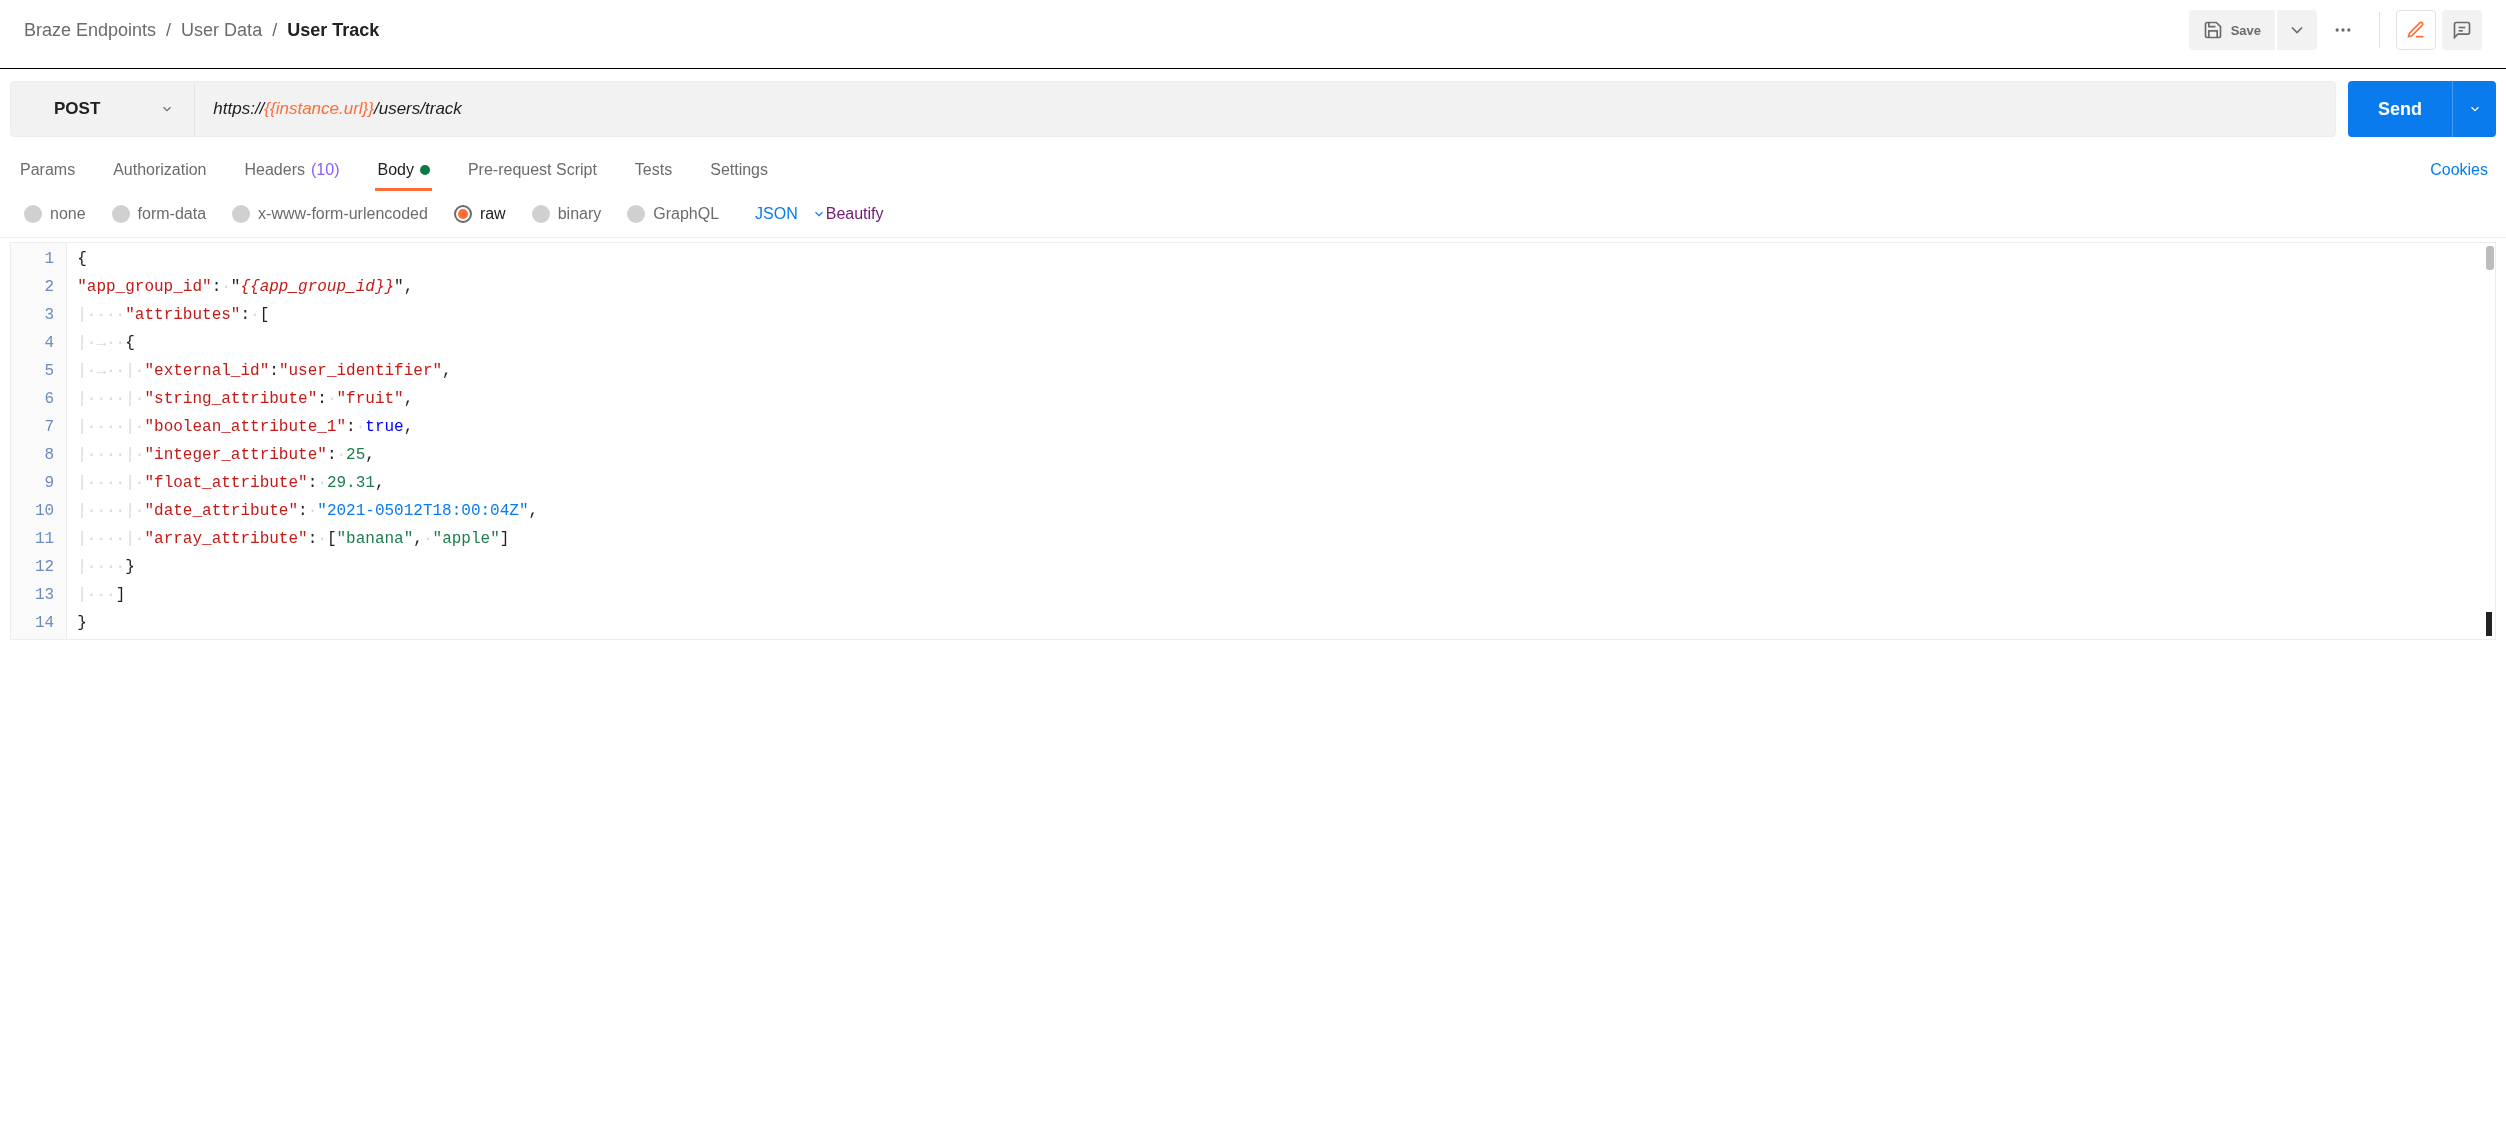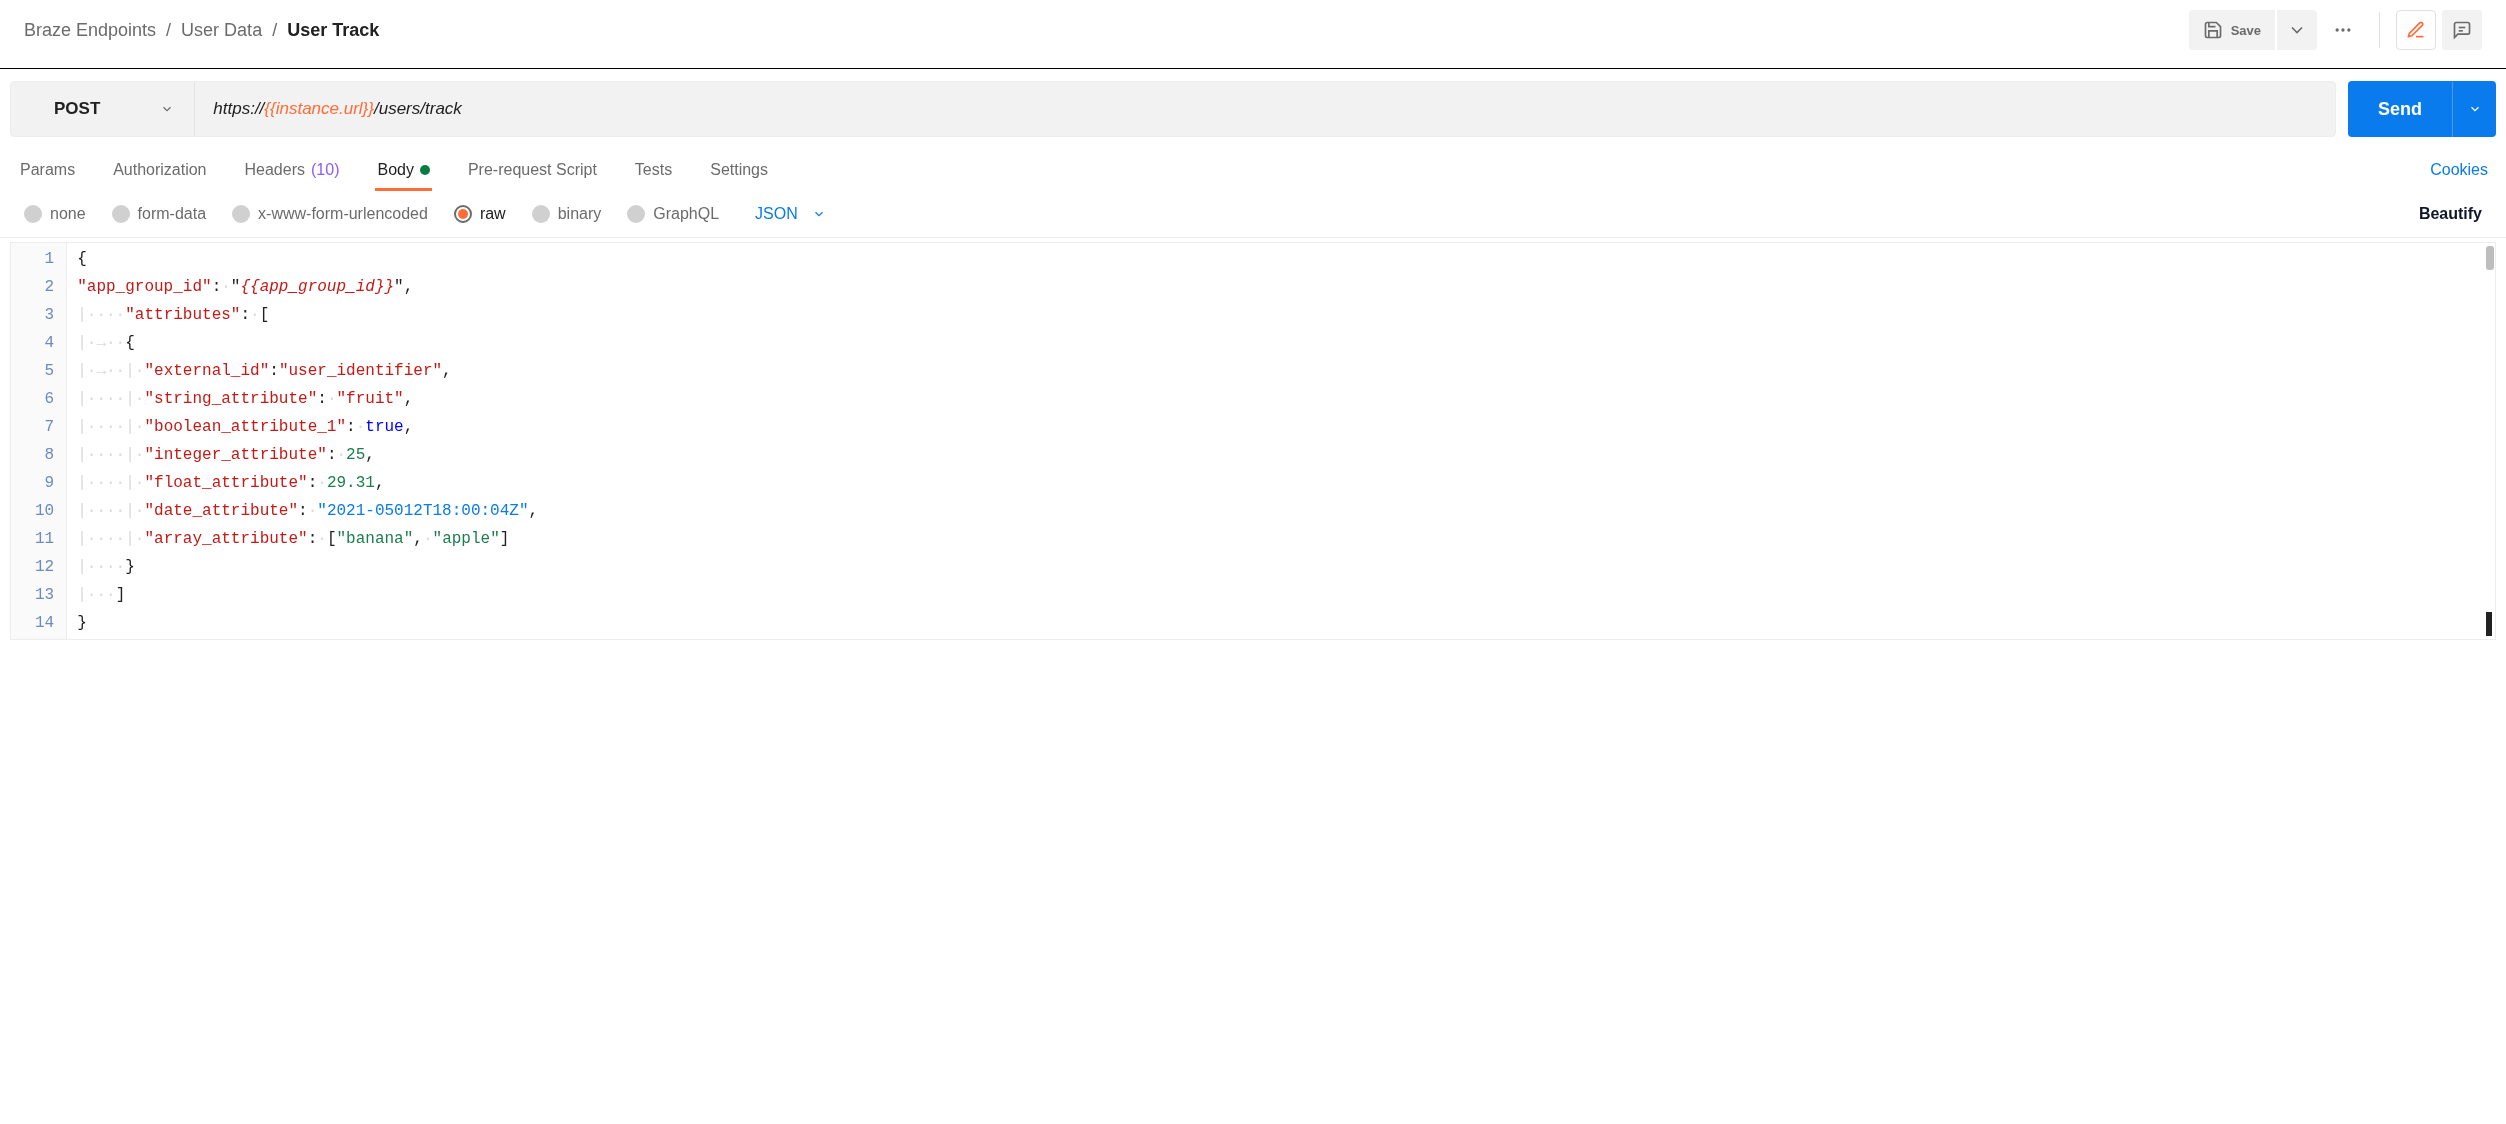--- a/index.html
+++ b/index.html
@@ -152,21 +152,20 @@
   }
   .tab .count { color: #8b5cf6; }
   .tab .dot {
     width: 10px; height: 10px; border-radius: 50%; background: #0a7c42;
   }
   .cookies-link { color: #097bed; font-weight: 500; cursor: pointer; }
 
   .body-type-row {
     display: flex;
     align-items: center;
-    justify-content: space-between;
     padding: 14px 24px 14px 24px;
     border-bottom: 1px solid #ededed;
     color: #6b6b6b;
     font-size: 16px;
   }
   .radio-group { display: flex; gap: 26px; align-items: center; }
   .radio-item {
     display: flex;
     align-items: center;
     gap: 8px;
@@ -193,21 +192,21 @@
   .lang-select {
     color: #097bed;
     font-weight: 500;
     display: flex;
     align-items: center;
     gap: 14px;
     cursor: pointer;
     margin-left: 10px;
   }
   .lang-select svg { width: 14px; height: 14px; }
-  .beautify-link { color: #0f172a; font-weight: 700; cursor: pointer; }
+  .beautify-link { color: #701a75; font-weight: 400; cursor: pointer; }
 
   .editor-wrap {
     display: flex;
     padding: 4px 10px 10px 10px;
     position: relative;
   }
   .editor-inner {
     display: flex;
     width: 100%;
     border: 1px solid #ededed;

